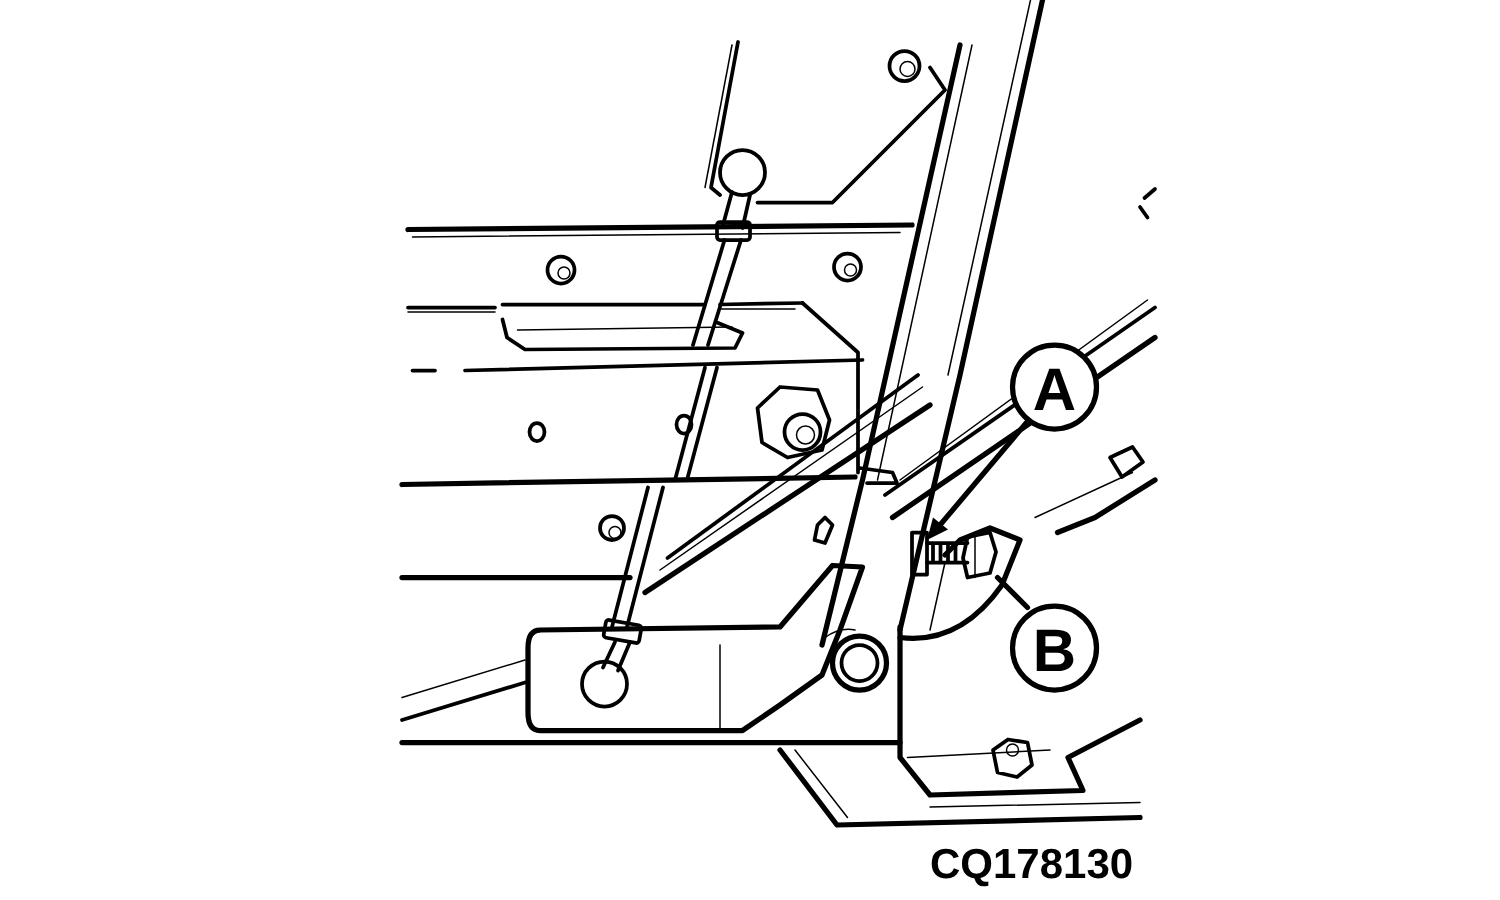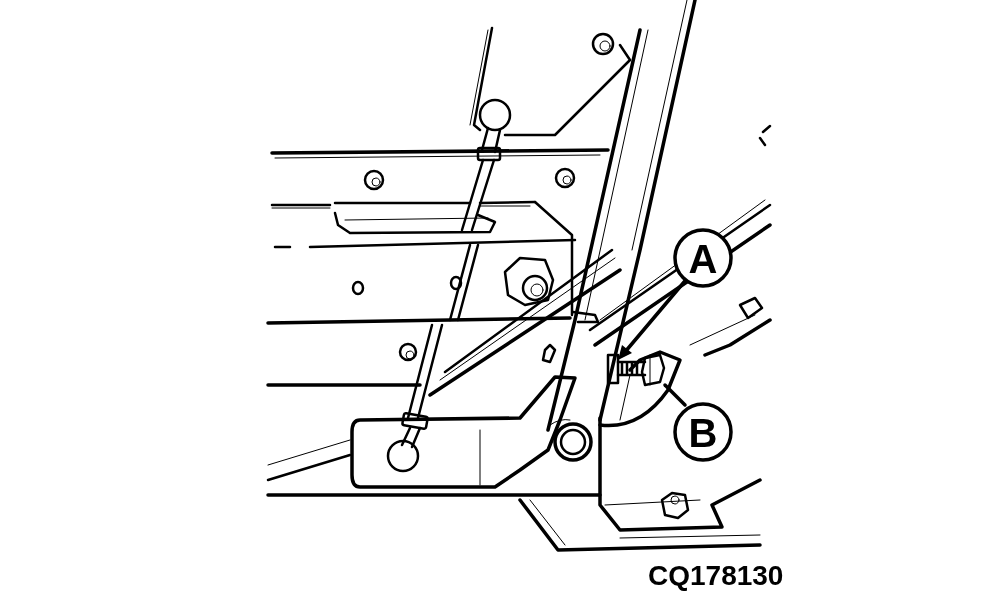--- a/index.html
+++ b/index.html
@@ -4,21 +4,21 @@
 <style>
   html, body { margin: 0; padding: 0; background: #ffffff; }
   body { width: 1000px; height: 600px; position: relative; overflow: hidden; font-family: "Liberation Sans", sans-serif; }
   #art { position: absolute; left: 0; top: 0; width: 1000px; height: 600px; }
   .ln { stroke: #000; fill: none; stroke-linecap: round; stroke-linejoin: round; }
   .thick { stroke-width: 3.5; }
   .med { stroke-width: 2.5; }
   .thin { stroke-width: 1; }
   .callout-circle { fill: #fff; stroke: #000; stroke-width: 3.5; }
   .callout-letter { font-family: "Liberation Sans", sans-serif; font-weight: bold; font-size: 40px; fill: #000; }
-  .fig-code { position: absolute; left: 648px; top: 560px; font-family: "Liberation Sans", sans-serif; font-weight: bold; font-size: 28px; color: #000; letter-spacing: 0px; }
+  .fig-code { position: absolute; left: 620px; top: 560px; font-family: "Liberation Sans", sans-serif; font-weight: bold; font-size: 28px; color: #000; letter-spacing: 0px; }
 </style>
 </head>
 <body>
 
 <svg id="art" viewBox="0 0 1000 600" xmlns="http://www.w3.org/2000/svg">
 
   <g>
     <path class="ln thick" d="M595 345 L770 225"></path>
     <path class="ln med" d="M590 330 L770 205"></path>
     <path class="ln thin" d="M600 320 L765 200"></path>

